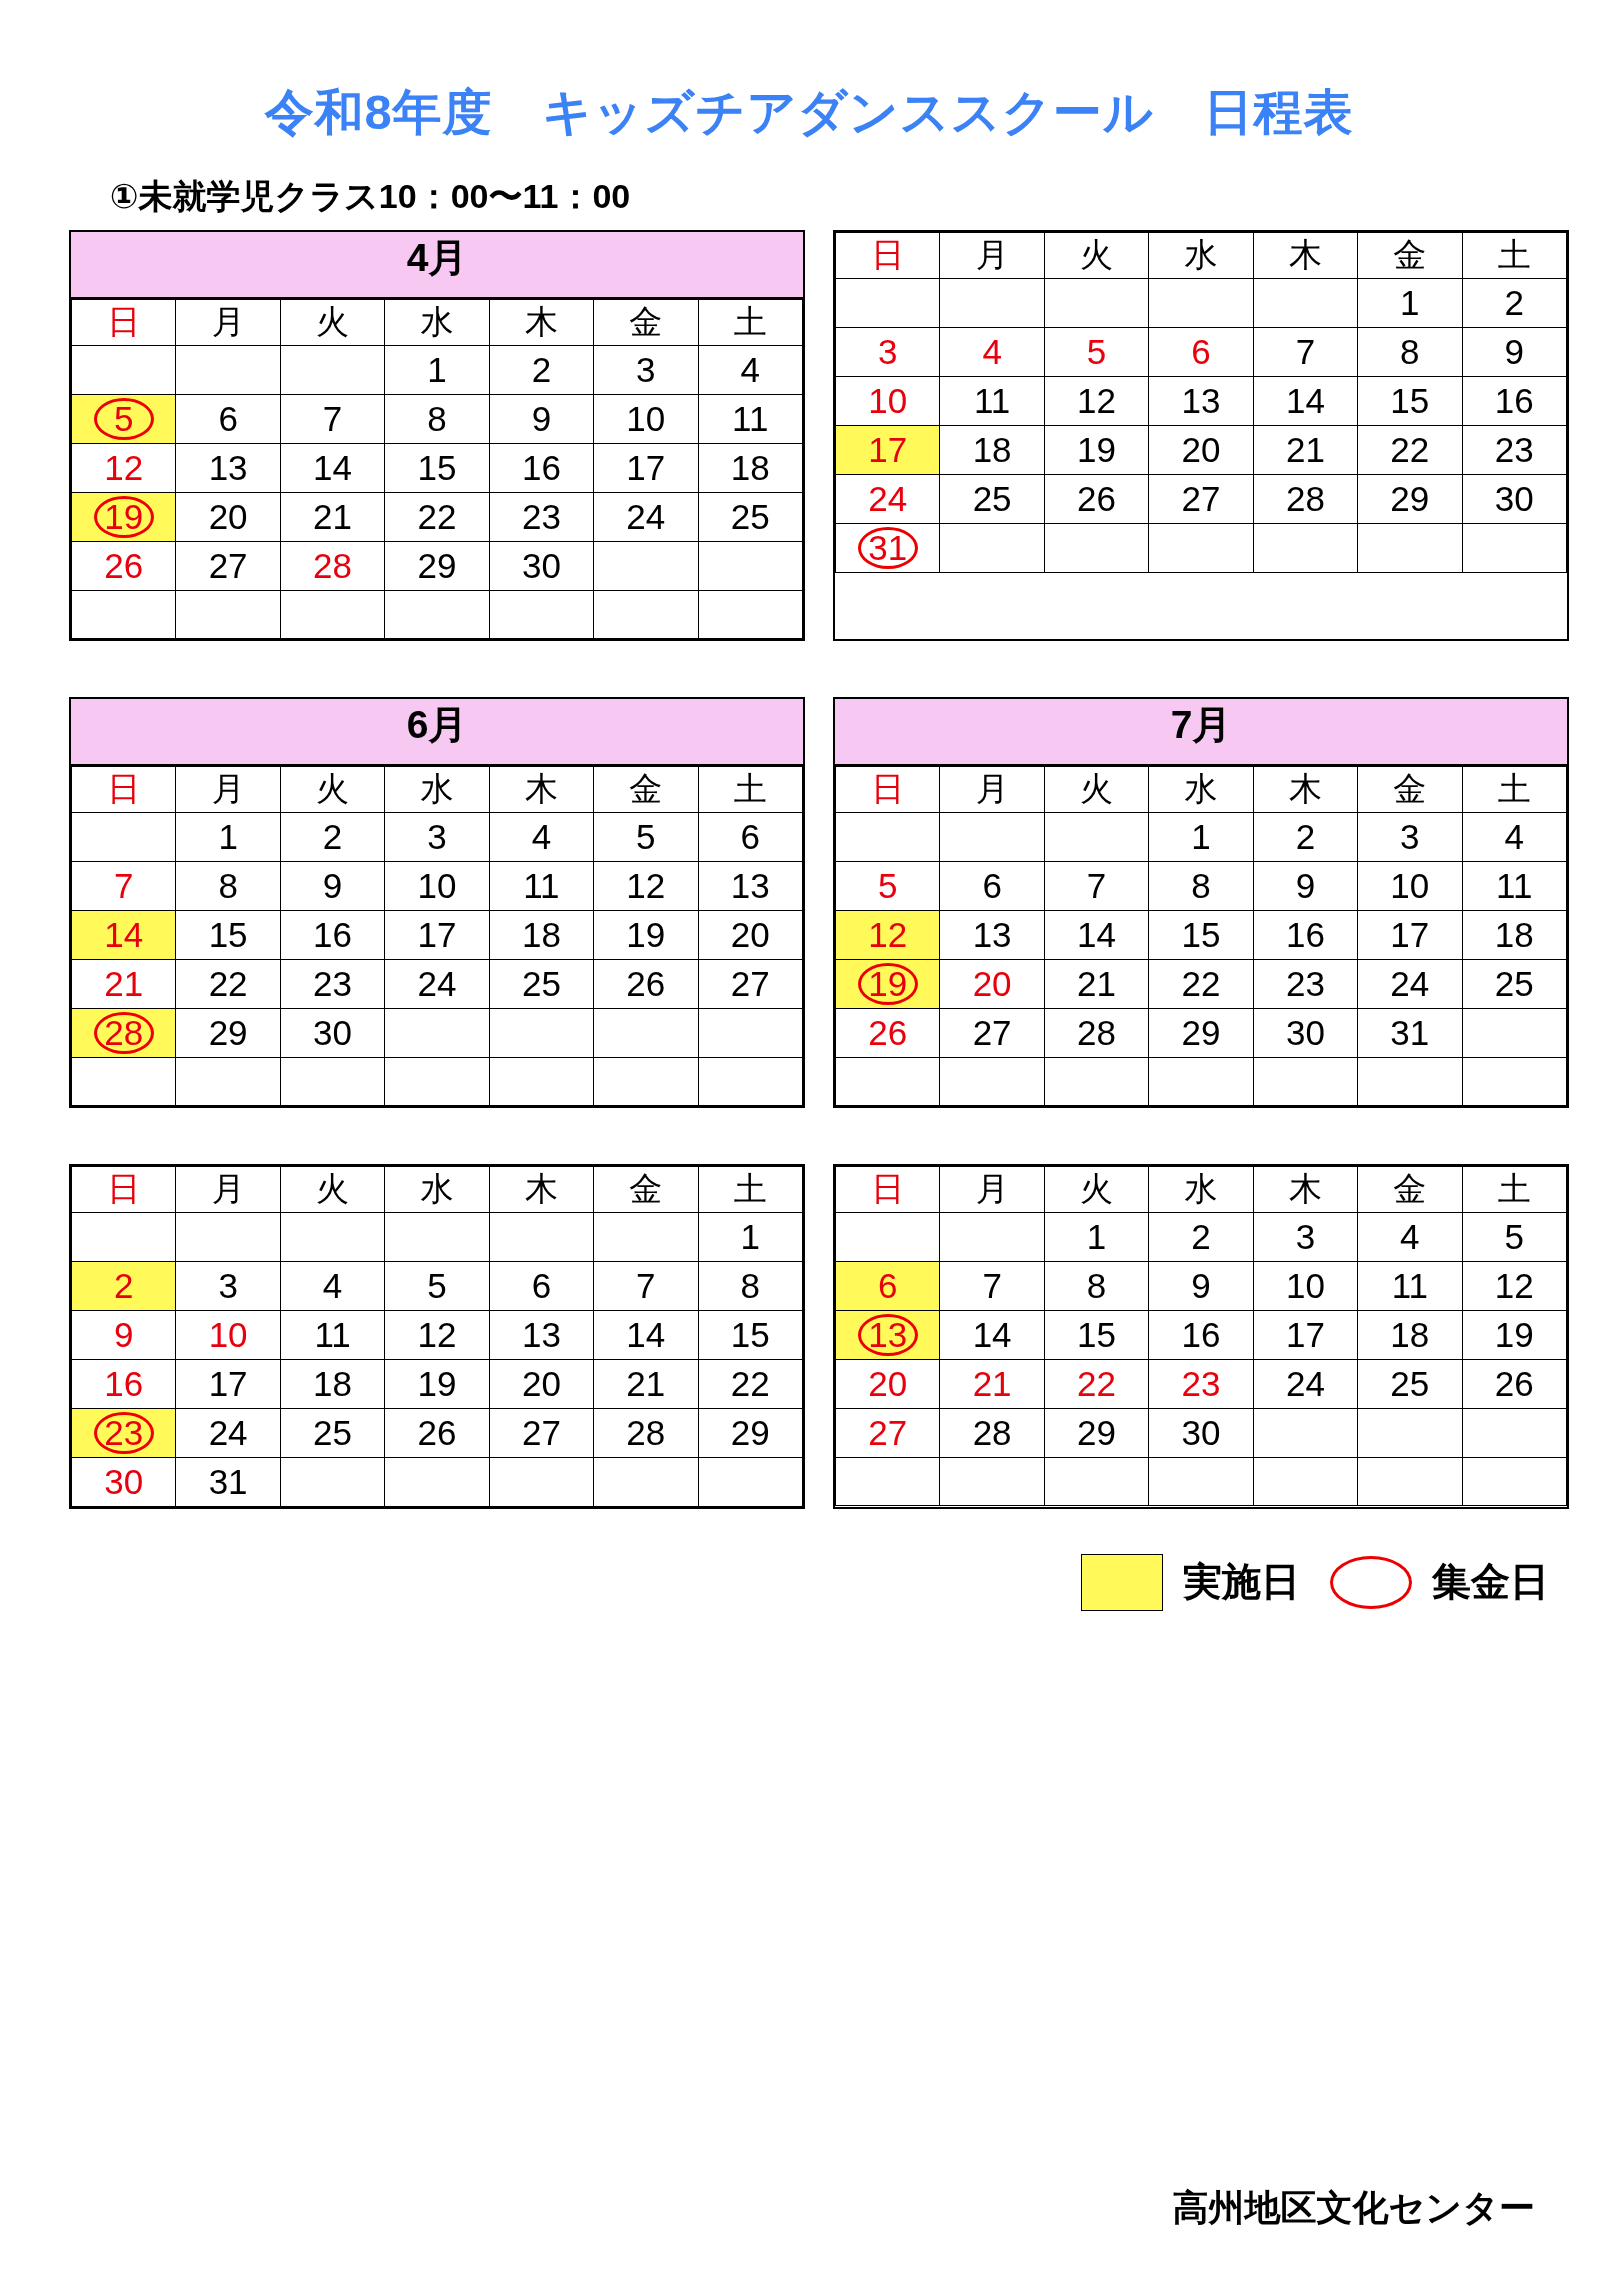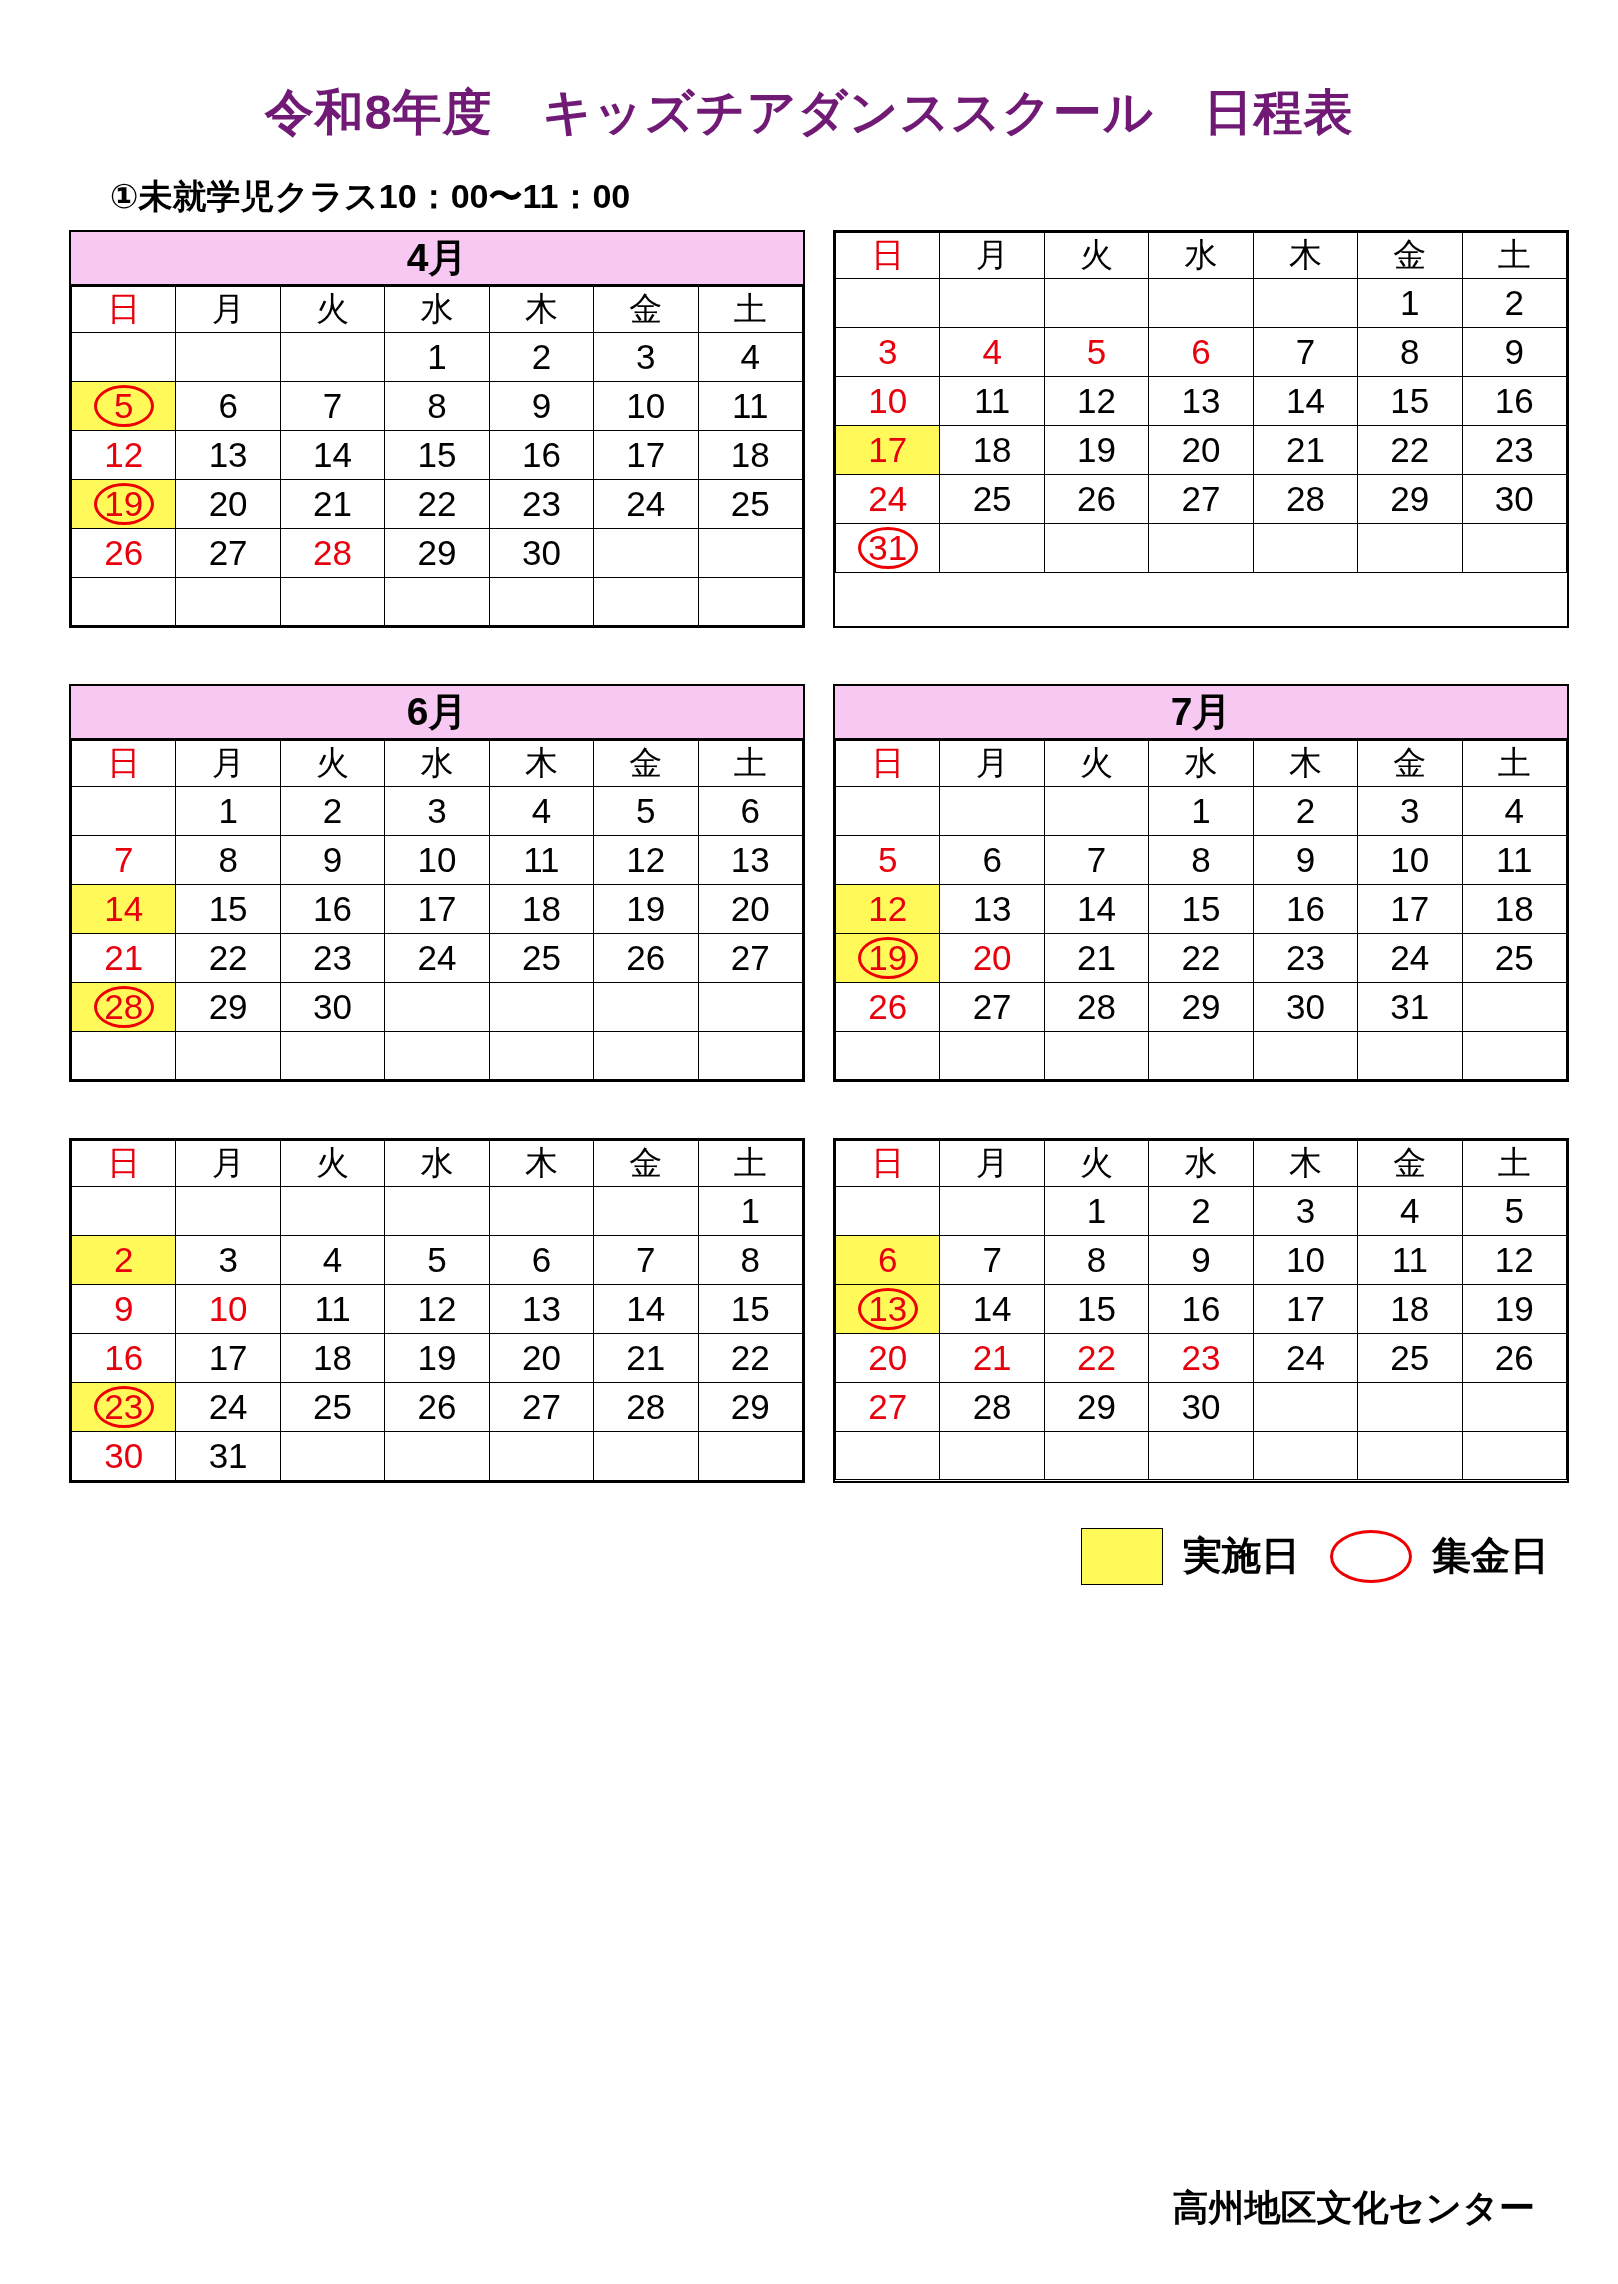--- a/index.html
+++ b/index.html
@@ -20,21 +20,21 @@
     height: 2289px;
     padding: 59px 69px 41px 69px;
     position: relative;
   }
   
   .doc-title {
     text-align: center;
     font-size: 49px;
     font-weight: 700;
     letter-spacing: 0.9px;
-    color: #701a75;
+    color: #3b82f6;
     margin: 20.6px 0 0 0;
     white-space: pre;
   }
   
   .class-row {
     display: flex;
     margin-top: 28px;
     padding: 0 3.7px;
   }
   .class-label {
@@ -58,21 +58,21 @@
     border: 2.3px solid #000;
     background: #fff;
   }
   .cal-header {
     background: #f7c8f2;
     border-bottom: 2.3px solid #000;
     text-align: center;
     font-size: 39px;
     font-weight: 700;
     color: #000;
-    height: 54px;
+    height: 67px;
     line-height: 51px;
   }
   table.cal-table {
     border-collapse: collapse;
     width: 100%;
     table-layout: fixed;
   }
   table.cal-table th, table.cal-table td {
     border: 1.8px solid #000;
     height: 48px;

